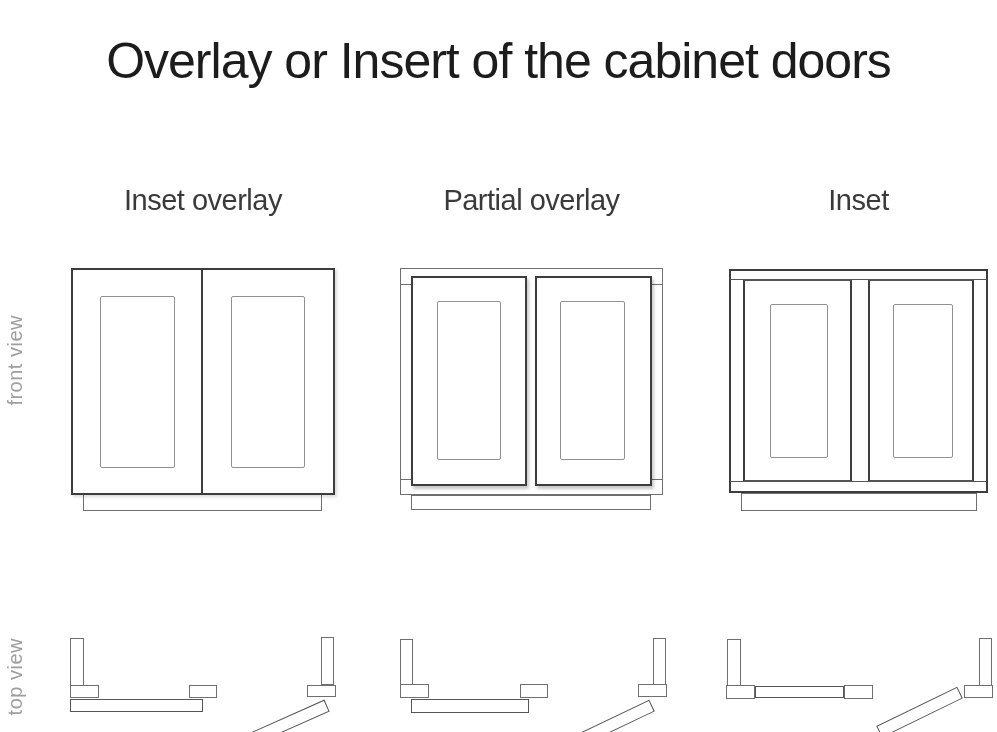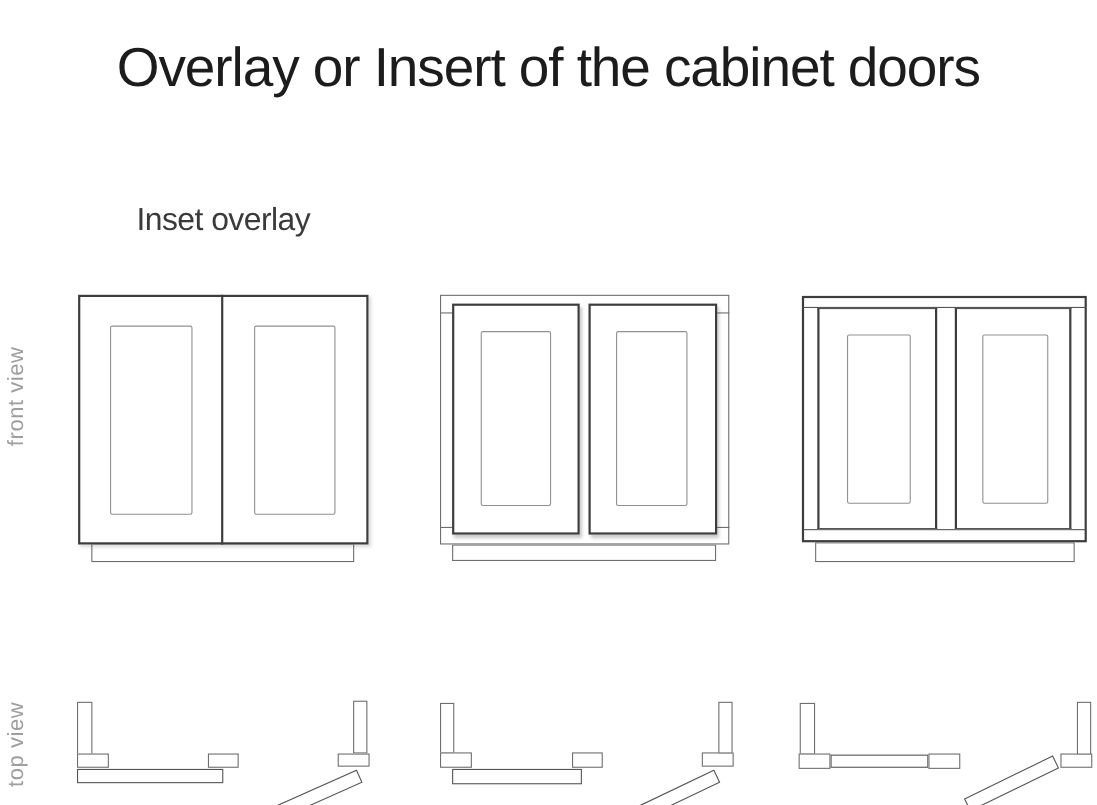--- a/index.html
+++ b/index.html
@@ -32,20 +32,22 @@
   .shadow-sm{box-shadow:2px 2px 3px rgba(0,0,0,0.15);}
   .open-door{transform-origin:100% 50%;}
 </style>
 </head>
 <body>
 
 <div id="canvas">
 
   <div class="title">Overlay or Insert of the cabinet doors</div>
   <div class="col-label" style="left:71px;width:264px;">Inset overlay</div>
+  <div class="col-label" style="left:400px;width:263px;">Partial overlay</div>
+  <div class="col-label" style="left:729px;width:259px;">Inset</div>
   <div class="row-label" style="top:277px;">front view</div>
   <div class="row-label" style="top:600px;">top view</div>
 
   <div>
     <div class="rect thin" style="left:83px;top:456px;width:239px;height:17px;"></div>
     <div class="rect thick shadow-sm" style="left:71px;top:230px;width:264px;height:227px;"></div>
     <div class="line" style="left:201px;top:230px;width:2px;height:227px;background:var(--door_outline,#3d3d3d);"></div>
     <div class="rect panel" style="left:100px;top:258px;width:75px;height:172px;"></div>
     <div class="rect panel" style="left:231px;top:258px;width:74px;height:172px;"></div>
   </div>

